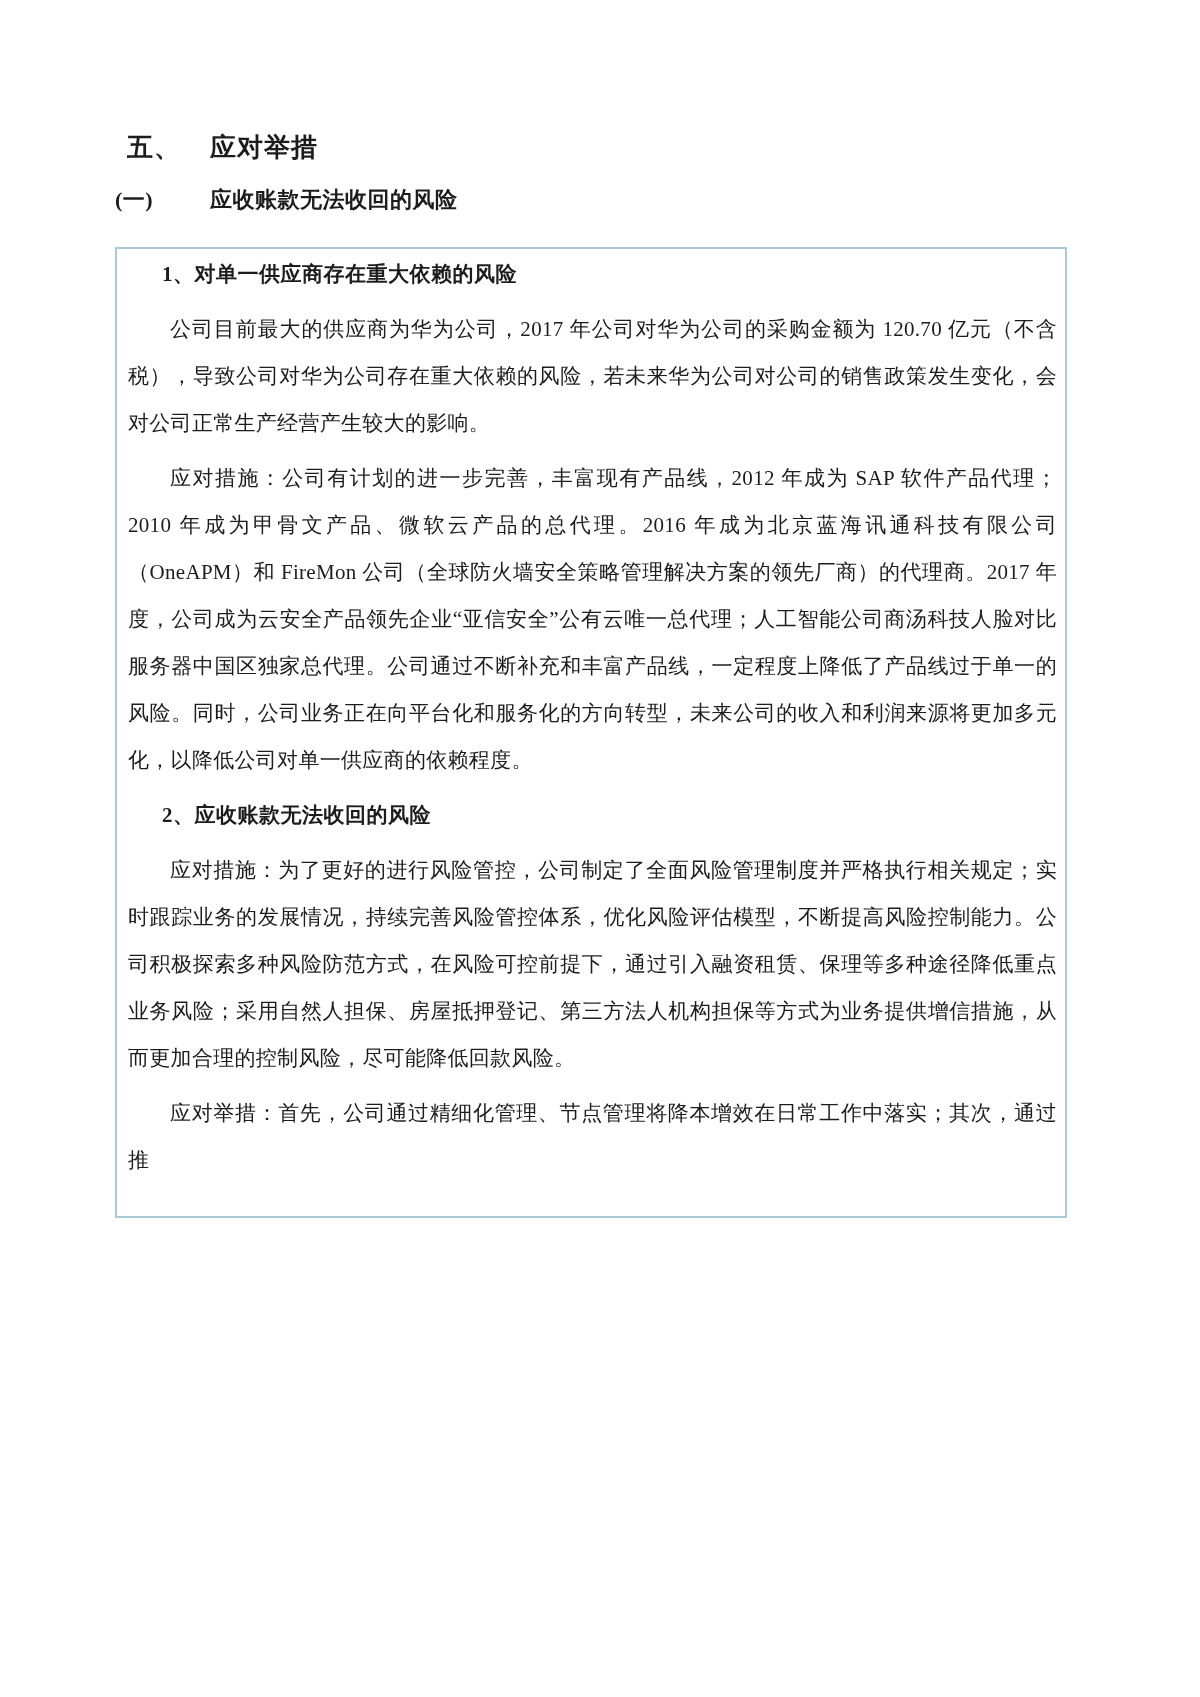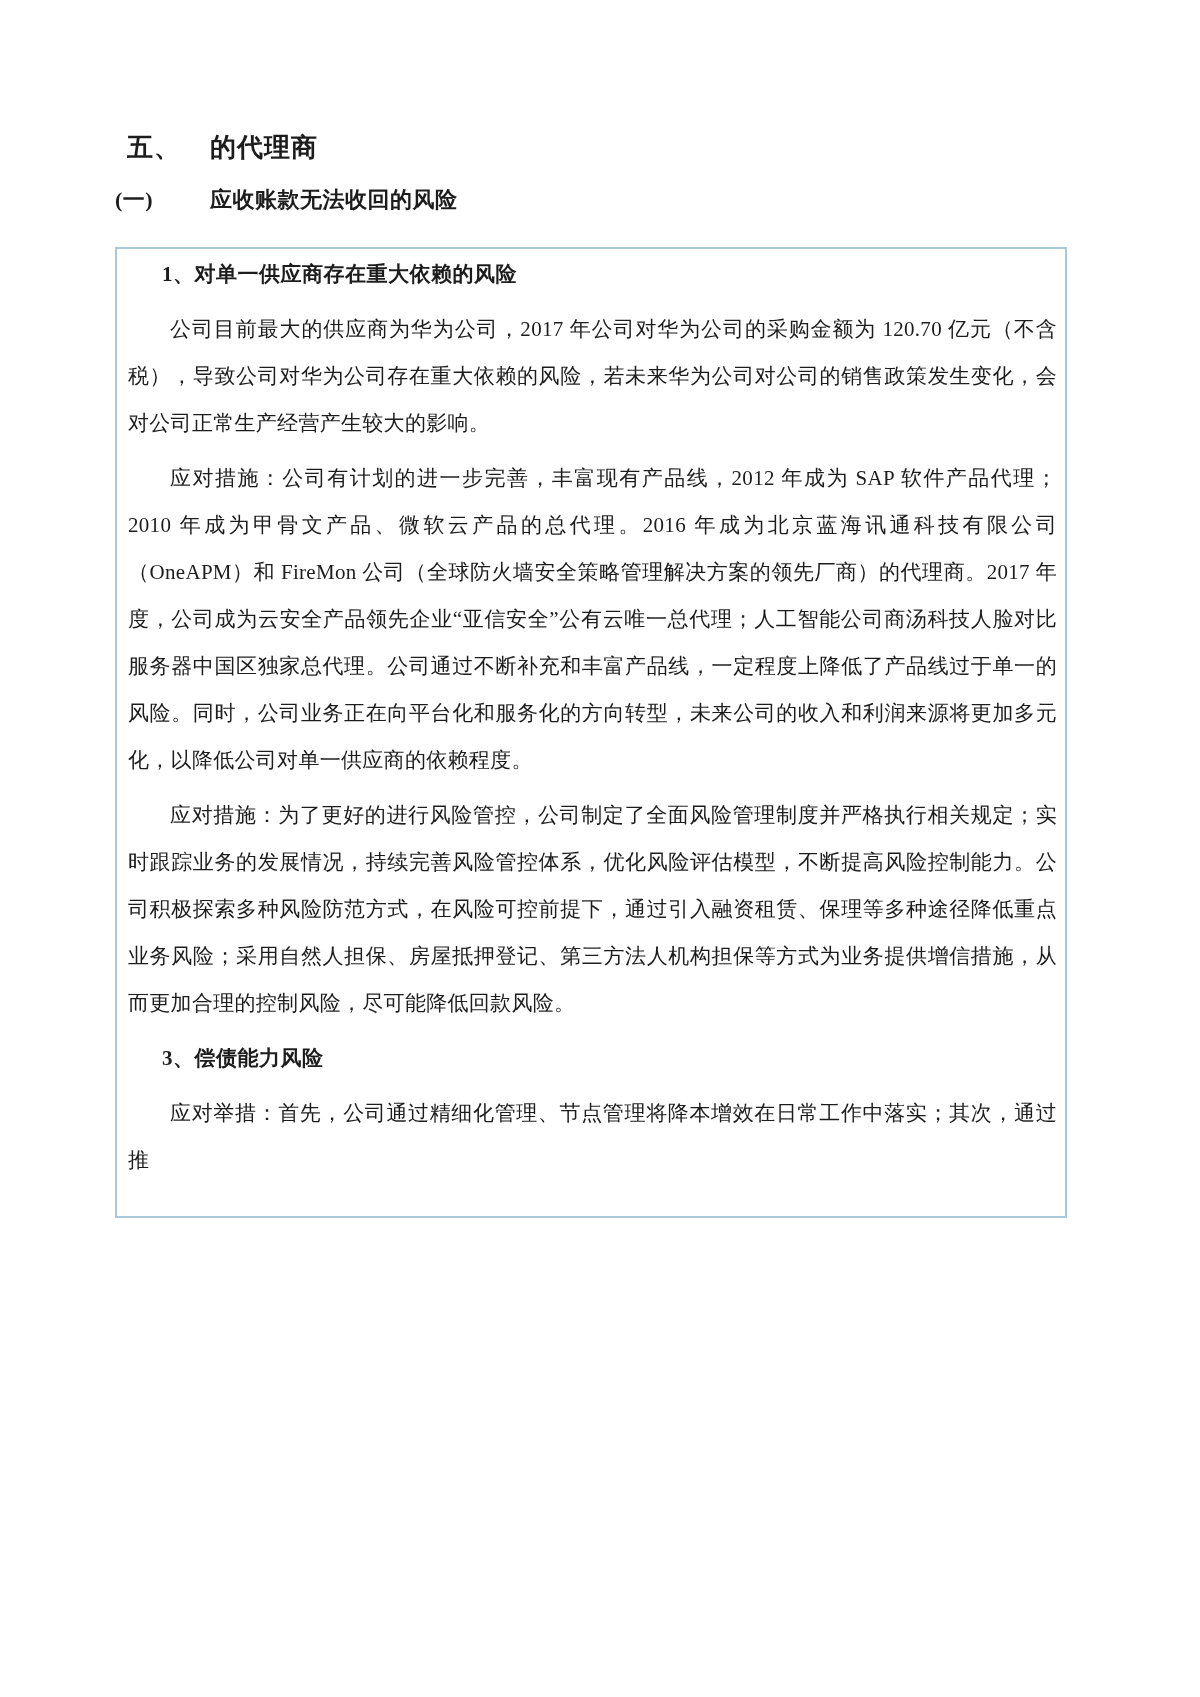--- a/index.html
+++ b/index.html
@@ -72,34 +72,34 @@
     letter-spacing: 0.3px;
   }
 </style>
 </head>
 <body>
 
 <div class="page">
 
   <div class="h1-row">
     <span class="num">五、</span>
-    <span class="title">的代理商</span>
+    <span class="title">应对举措</span>
   </div>
 
   <div class="h2-row">
     <span class="num">(一)</span>
     <span class="title">应收账款无法收回的风险</span>
   </div>
 
   <div class="risk-box">
 
     <p class="risk-heading">1、对单一供应商存在重大依赖的风险</p>
     <p class="risk-para">公司目前最大的供应商为华为公司，2017 年公司对华为公司的采购金额为 120.70 亿元（不含税），导致公司对华为公司存在重大依赖的风险，若未来华为公司对公司的销售政策发生变化，会对公司正常生产经营产生较大的影响。</p>
     <p class="risk-para">应对措施：公司有计划的进一步完善，丰富现有产品线，2012 年成为 SAP 软件产品代理；2010 年成为甲骨文产品、微软云产品的总代理。2016 年成为北京蓝海讯通科技有限公司（OneAPM）和 FireMon 公司（全球防火墙安全策略管理解决方案的领先厂商）的代理商。2017 年度，公司成为云安全产品领先企业“亚信安全”公有云唯一总代理；人工智能公司商汤科技人脸对比服务器中国区独家总代理。公司通过不断补充和丰富产品线，一定程度上降低了产品线过于单一的风险。同时，公司业务正在向平台化和服务化的方向转型，未来公司的收入和利润来源将更加多元化，以降低公司对单一供应商的依赖程度。</p>
 
+    <p class="risk-heading">2、应收账款无法收回的风险</p>
     <p class="risk-para">应对措施：为了更好的进行风险管控，公司制定了全面风险管理制度并严格执行相关规定；实时跟踪业务的发展情况，持续完善风险管控体系，优化风险评估模型，不断提高风险控制能力。公司积极探索多种风险防范方式，在风险可控前提下，通过引入融资租赁、保理等多种途径降低重点业务风险；采用自然人担保、房屋抵押登记、第三方法人机构担保等方式为业务提供增信措施，从而更加合理的控制风险，尽可能降低回款风险。</p>
 
-    <p class="risk-heading">3、偿债能力风险</p>
     <p class="risk-para">应对举措：首先，公司通过精细化管理、节点管理将降本增效在日常工作中落实；其次，通过推</p>
 
   </div>
 
 </div>
 
 </body></html>

